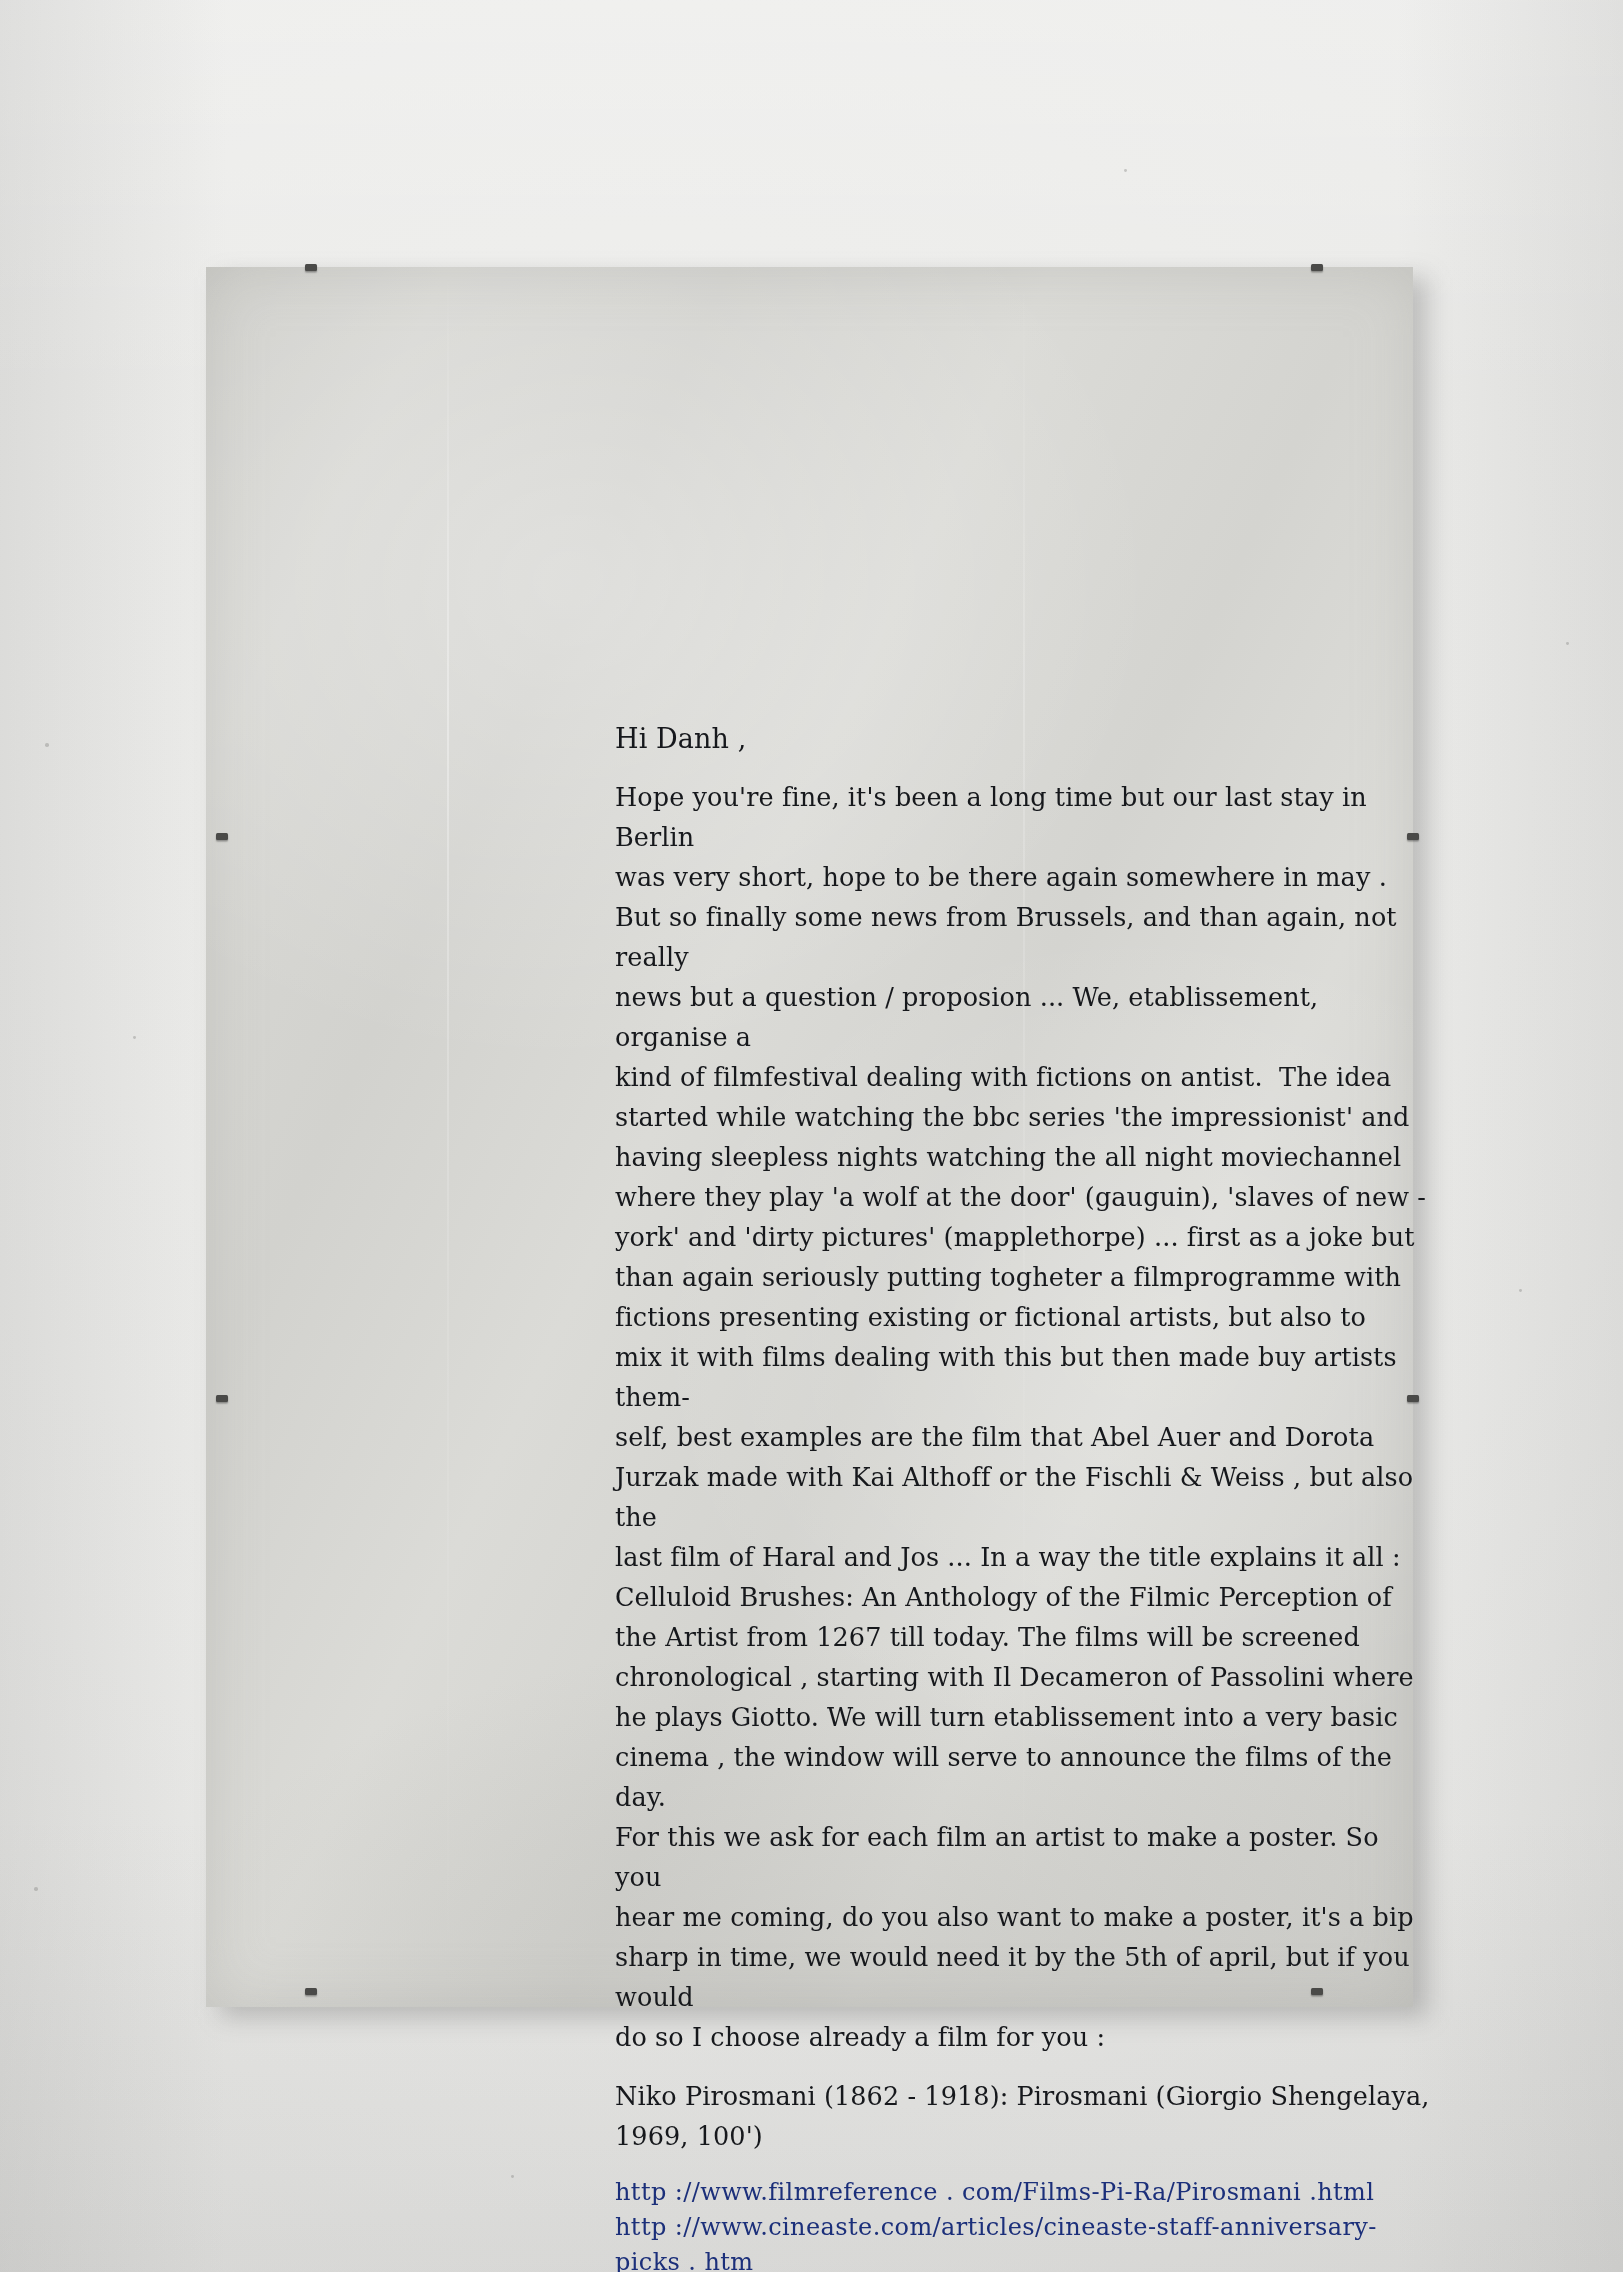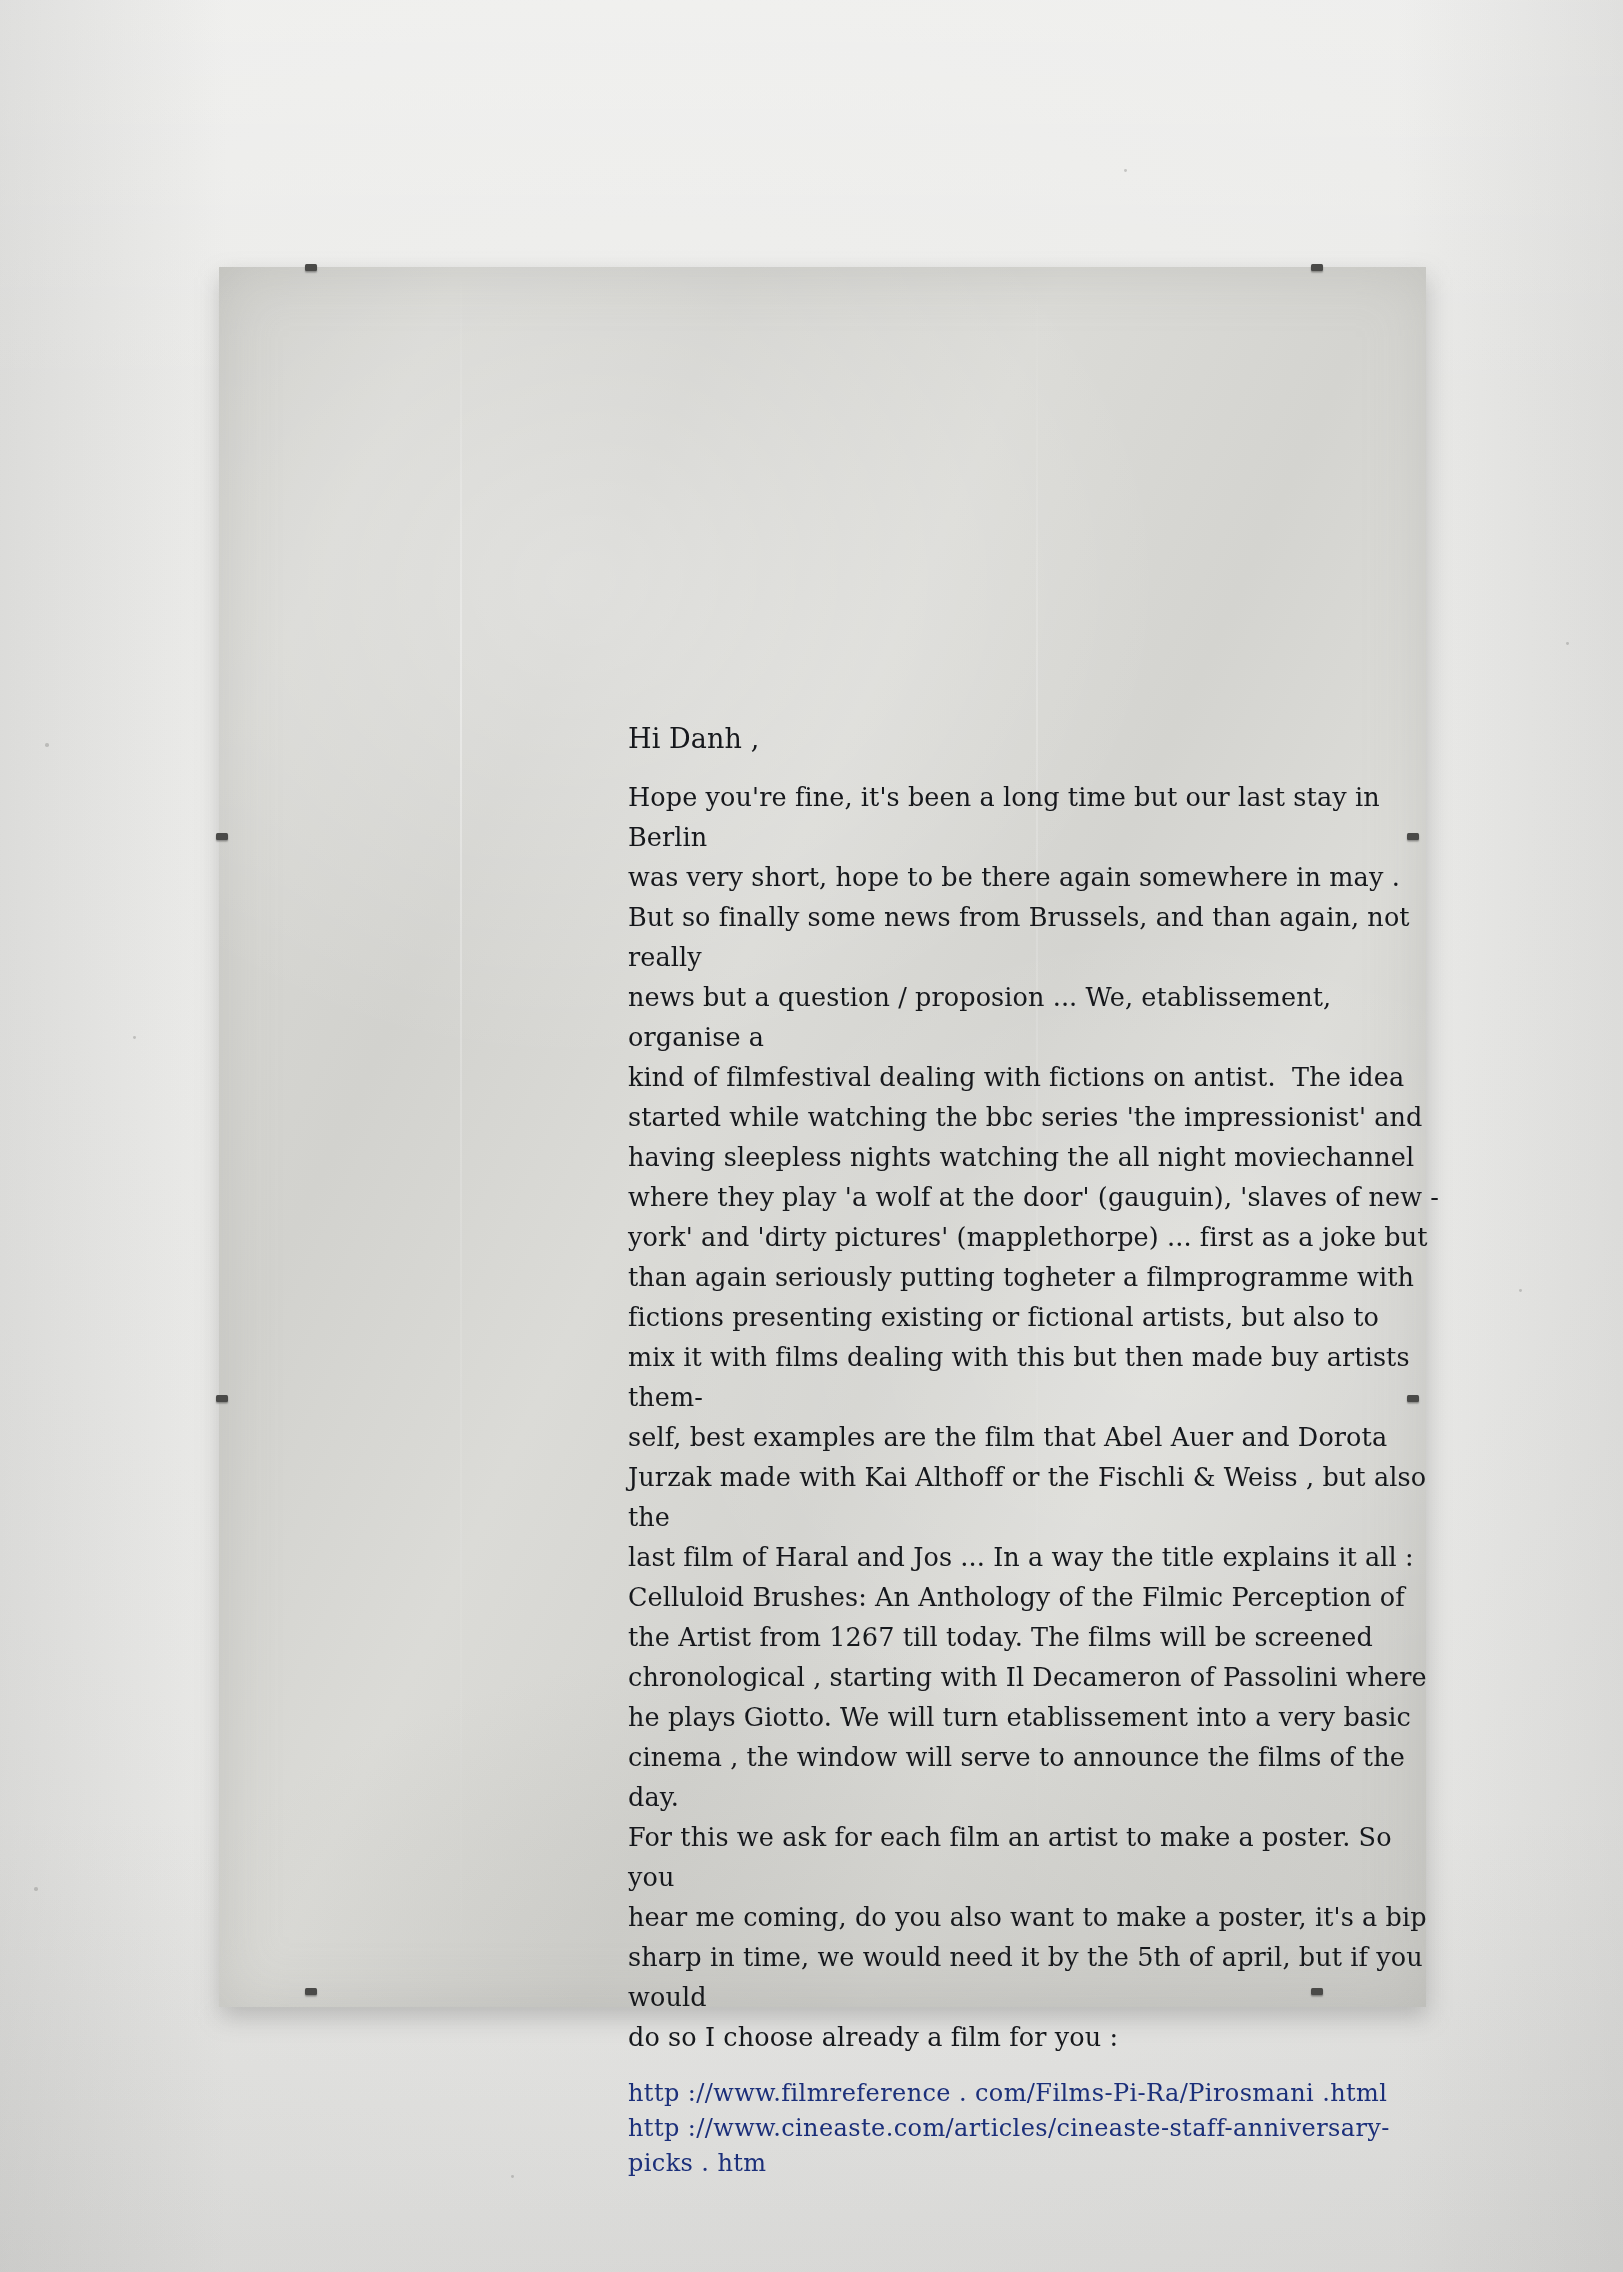--- a/index.html
+++ b/index.html
@@ -42,21 +42,21 @@
     left: 213px;
     top: 267px;
     width: 1207px;
     height: 1740px;
     background: rgba(90,90,88,0.30);
     filter: blur(11.7px);
     transform: translate(7.3px, 10.2px);
   }
   #sheet {
     position: absolute;
-    left: 219px;
+    left: 206px;
     top: 267px;
     width: 1207px;
     height: 1740px;
     background:
       linear-gradient(115deg, #cfcfcb 0%, #d7d7d3 12%, #d2d2ce 26%, #dbdbd7 42%, #d4d4d0 58%, #dcdcd8 72%, #d3d3cf 86%, #cbcbc7 100%);
     box-shadow: inset 0 0 58px rgba(160,160,155,0.35);
   }
   #sheet-sheen {
     position: absolute;
     inset: 0;
@@ -135,20 +135,21 @@
   <div id="sheet-shadow"></div>
 
   <div id="sheet">
     <div id="sheet-sheen"></div>
     <div class="crease" style="left:241px;"></div>
     <div class="crease" style="left:817px; opacity:0.6;"></div>
 
     <div id="letter">
       <p class="salutation blur-soft">Hi Danh ,</p>
       <p class="para blur-soft" id="body-para">Hope you're fine, it's been a long time but our last stay in Berlin<br>was very short, hope to be there again somewhere in may .<br>But so finally some news from Brussels, and than again, not really<br>news but a question / proposion ... We, etablissement, organise a<br>kind of filmfestival dealing with fictions on antist.  The idea<br>started while watching the bbc series 'the impressionist' and<br>having sleepless nights watching the all night moviechannel<br>where they play 'a wolf at the door' (gauguin), 'slaves of new -<br>york' and 'dirty pictures' (mapplethorpe) ... first as a joke but<br>than again seriously putting togheter a filmprogramme with<br>fictions presenting existing or fictional artists, but also to<br>mix it with films dealing with this but then made buy artists them-<br>self, best examples are the film that Abel Auer and Dorota<br>Jurzak made with Kai Althoff or the Fischli &amp; Weiss , but also the<br>last film of Haral and Jos ... In a way the title explains it all :<br>Celluloid Brushes: An Anthology of the Filmic Perception of<br>the Artist from 1267 till today. The films will be screened<br>chronological , starting with Il Decameron of Passolini where<br>he plays Giotto. We will turn etablissement into a very basic<br>cinema , the window will serve to announce the films of the day.<br>For this we ask for each film an artist to make a poster. So you<br>hear me coming, do you also want to make a poster, it's a bip<br>sharp in time, we would need it by the 5th of april, but if you would<br>do so I choose already a film for you :</p>
+      <p class="para blur-soft" id="film-para">Niko Pirosmani (1862 - 1918): Pirosmani (Giorgio Shengelaya,<br>1969, 100')</p>
       <p class="links blur-soft" id="links-para">http ://www.filmreference . com/Films-Pi-Ra/Pirosmani .html<br>http ://www.cineaste.com/articles/cineaste-staff-anniversary-picks . htm</p>
     </div>
   </div>
 
   <div class="pin" style="left:305px;  top:264px;"></div>
   <div class="pin" style="left:1311px; top:264px;"></div>
   <div class="pin" style="left:216px;  top:833px;"></div>
   <div class="pin" style="left:1407px; top:833px;"></div>
   <div class="pin" style="left:216px;  top:1395px;"></div>
   <div class="pin" style="left:1407px; top:1395px;"></div>

